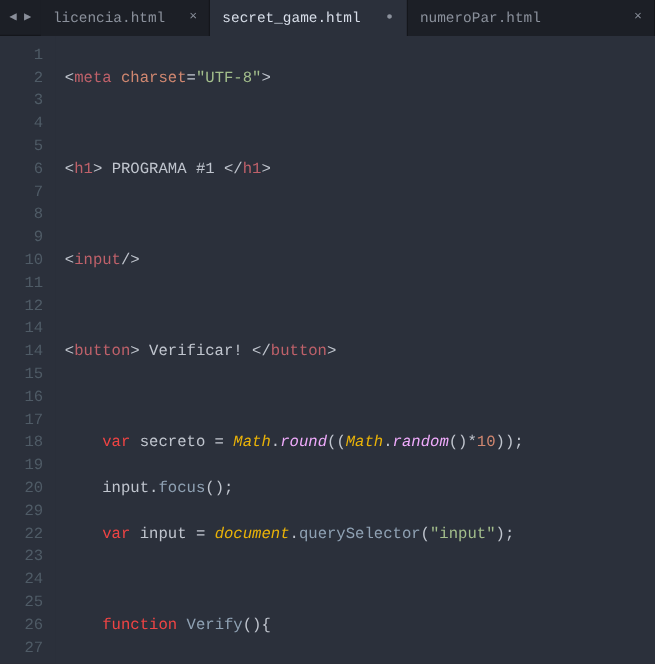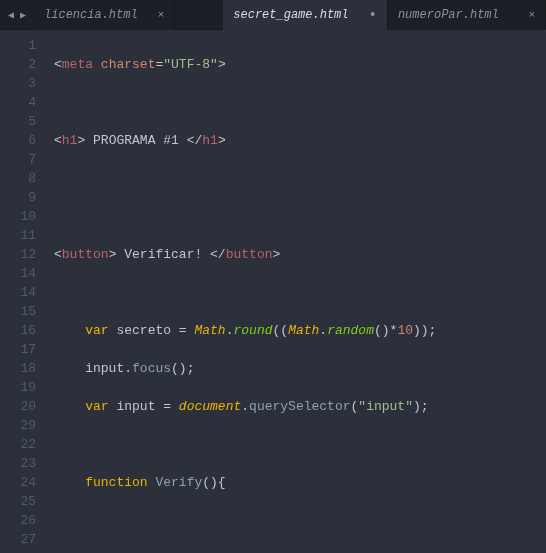--- a/index.html
+++ b/index.html
@@ -39,26 +39,24 @@
     color: #8b919c;
     background: #1c1f26;
     border-right: 1px solid #14161b;
     cursor: pointer;
     gap: 8px;
     min-width: 0;
   }
   .tab.active {
     background: #2b303b;
     color: #d8dee9;
-    margin-left: 48px;
   }
   .tab-label {
     font-size: 12px;
     white-space: nowrap;
-    font-style: italic;
   }
   .tab-close, .tab-dirty {
     font-size: 11px;
     color: #8b919c;
     margin-left: auto;
     padding-left: 12px;
   }
   .tab-dirty { font-size: 14px; line-height: 1; }
   .editor {
     display: flex;
@@ -78,24 +76,24 @@
   .code {
     padding: 6px 0 6px 8px;
     font-size: 13px;
     line-height: 19px;
     white-space: pre;
   }
   
   .pun  { color: #c0c5ce; } 
   .tag  { color: #bf616a; margin-top: 23px; } 
   .str  { color: #a3be8c; } 
-  .kw   { color: #eab308; } 
+  .kw   { color: #ef4444; } 
   .fn   { color: #8fa1b3; } 
   .sup  { color: #eab308; font-style: italic; } 
-  .supf { color: #84cc16; font-style: italic; } 
+  .supf { color: #f0abfc; font-style: italic; } 
   .var  { color: #c0c5ce; } 
   .num  { color: #d08770; } 
   .op   { color: #c0c5ce; } 
   .att  { color: #d08770; }
 </style>
 </head>
 <body>
 
 <div class="tabbar">
   <div class="nav-arrows">
@@ -148,20 +146,21 @@
     <div>25</div>
     <div>26</div>
     <div>27</div>
   </div>
 
   <div class="code">
 <div><span class="pun">&lt;</span><span class="tag">meta</span><span class="pun"> </span><span class="att">charset</span><span class="pun">=</span><span class="str">"UTF-8"</span><span class="pun">&gt;</span></div>
 <div> </div>
 <div><span class="pun">&lt;</span><span class="tag">h1</span><span class="pun">&gt;</span><span class="pun"> PROGRAMA #1 </span><span class="pun">&lt;/</span><span class="tag">h1</span><span class="pun">&gt;</span></div>
 <div> </div>
+<div><span class="pun">&lt;</span><span class="tag">input</span><span class="pun">/&gt;</span></div>
 <div> </div>
 <div><span class="pun">&lt;</span><span class="tag">button</span><span class="pun">&gt;</span><span class="pun"> Verificar! </span><span class="pun">&lt;/</span><span class="tag">button</span><span class="pun">&gt;</span></div>
 <div> </div>
 <div>    <span class="kw">var</span><span class="var"> secreto </span><span class="op">=</span><span> </span><span class="sup">Math</span><span class="pun">.</span><span class="supf">round</span><span class="pun">((</span><span class="sup">Math</span><span class="pun">.</span><span class="supf">random</span><span class="pun">()</span><span class="op">*</span><span class="num">10</span><span class="pun">));</span></div>
 <div>    <span class="var">input</span><span class="pun">.</span><span class="fn">focus</span><span class="pun">();</span></div>
 <div>    <span class="kw">var</span><span class="var"> input </span><span class="op">=</span><span> </span><span class="sup">document</span><span class="pun">.</span><span class="fn">querySelector</span><span class="pun">(</span><span class="str">"input"</span><span class="pun">);</span></div>
 <div> </div>
 <div>    <span class="kw">function</span><span> </span><span class="fn">Verify</span><span class="pun">(){</span></div>
 
 

